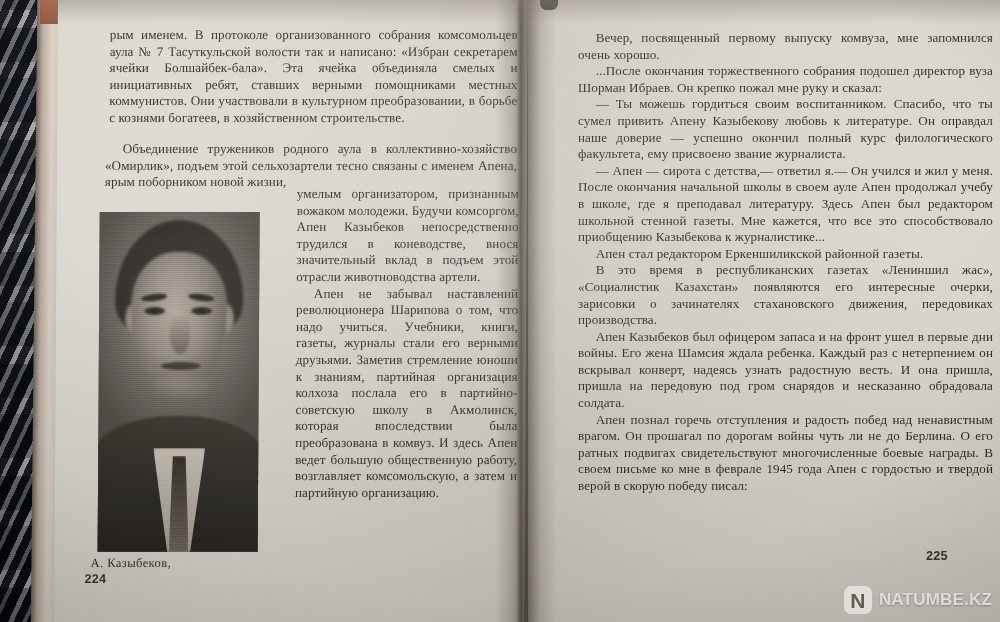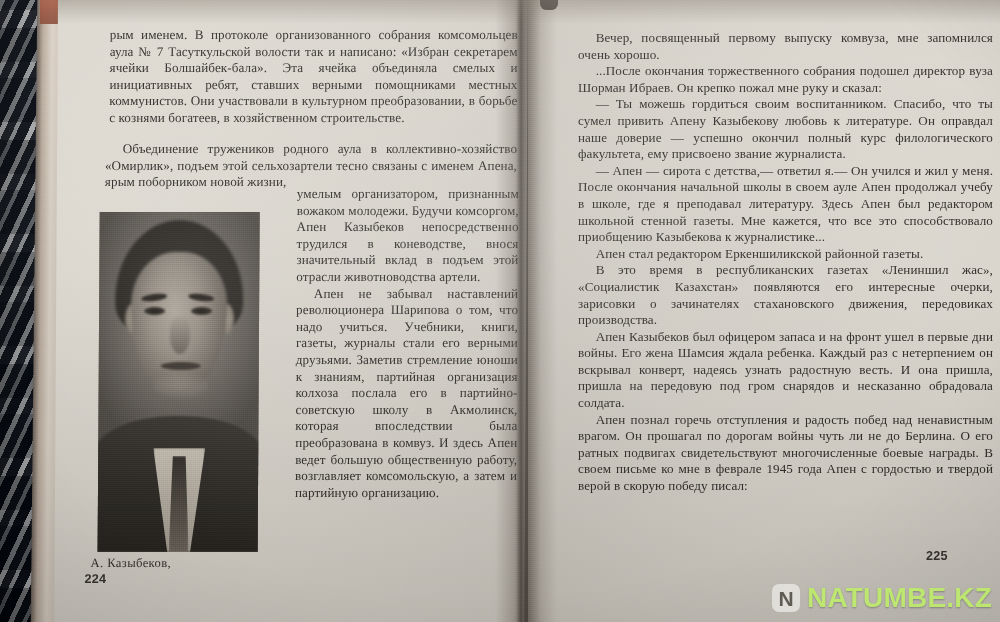--- a/index.html
+++ b/index.html
@@ -246,22 +246,22 @@
   .wm-badge {
     width: 28px; height: 28px; border-radius: 7px;
     background: #e9e7e2;
     display: flex; align-items: center; justify-content: center;
     font-family: "Liberation Sans", sans-serif;
     font-weight: 700; font-size: 21px; color: #4c4941;
     line-height: 1;
   }
   .wm-text {
     font-family: "Liberation Sans", sans-serif;
-    font-weight: 700; font-size: 28px; letter-spacing: .2px;
-    color: #bef264;
+    font-weight: 700; font-size: 17px; letter-spacing: .2px;
+    color: #e5e5e5;
     text-shadow: 0 1px 2px rgba(0,0,0,.35);
   }
 </style>
 </head>
 <body>
 
 <div id="scan">
 
   <div class="carpet"></div>
   <div class="carpet-shade"></div>

